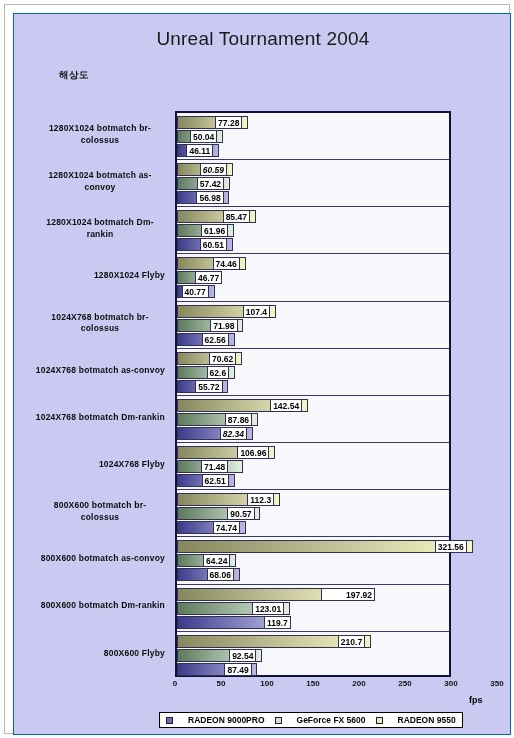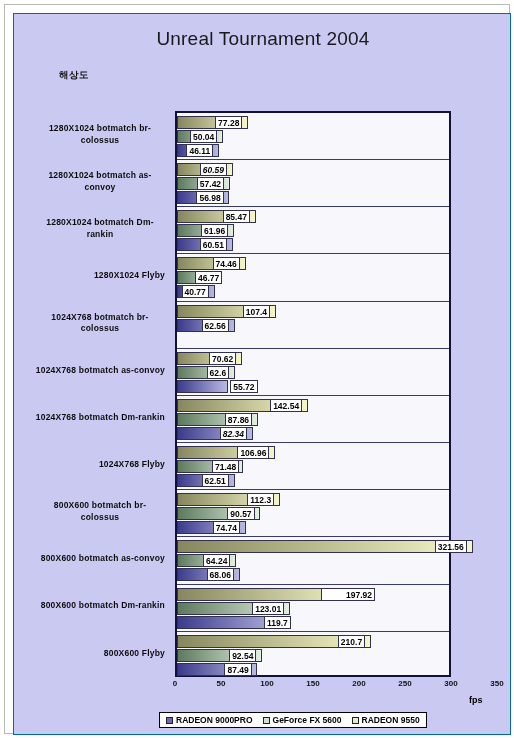--- a/index.html
+++ b/index.html
@@ -136,21 +136,21 @@
   #legend {
     position: absolute;
     left: 145px; top: 698px;
     border: 1px solid #000;
     background: #ffffff;
     padding: 2px 6px;
     display: flex;
     gap: 10px;
     align-items: center;
   }
-  .legend-item { display: flex; align-items: center; gap: 3px; }
+  .legend-item { display: flex; align-items: center; gap: 15px; }
   .swatch { width: 7px; height: 7px; border: 1px solid #222; display:inline-block; }
   .swatch.c0 { background: #6a6ab8; }
   .swatch.c1 { background: #cfe2cf; }
   .swatch.c2 { background: #e9e9c9; }
   .legend-label { font-size: 8.5px; font-weight: bold; color: #000; }
 </style>
 </head>
 <body>
 
 <div id="page">
@@ -255,36 +255,40 @@
               <div class="bar s2" style="width: 37.5084px;"></div>
               <div class="val" style="left: 4.5084px;">40.77</div>
             </div>
           </div>
           <div class="group">
             <div class="bar-row">
               <div class="bar s0" style="width: 98.808px;"></div>
               <div class="val" style="left: 65.808px;">107.4</div>
             </div>
             <div class="bar-row">
+              <div class="bar s1" style="width: 66.2216px;"></div>
+              <div class="val" style="left: 33.2216px;">71.98</div>
+            </div>
+            <div class="bar-row">
               <div class="bar s2" style="width: 57.5552px;"></div>
               <div class="val" style="left: 24.5552px;">62.56</div>
             </div>
           </div>
           <div class="group">
             <div class="bar-row">
               <div class="bar s0" style="width: 64.9704px;"></div>
               <div class="val" style="left: 31.9704px;">70.62</div>
             </div>
             <div class="bar-row">
               <div class="bar s1" style="width: 57.592px;"></div>
               <div class="val" style="left: 29.592px;">62.6</div>
             </div>
             <div class="bar-row">
               <div class="bar s2" style="width: 51.2624px;"></div>
-              <div class="val" style="left: 18.2624px; margin-left: 35px;">55.72</div>
+              <div class="val" style="left: 18.2624px;">55.72</div>
             </div>
           </div>
           <div class="group">
             <div class="bar-row">
               <div class="bar s0" style="width: 131.137px;"></div>
               <div class="val" style="left: 93.1368px;">142.54</div>
             </div>
             <div class="bar-row">
               <div class="bar s1" style="width: 80.8312px;"></div>
               <div class="val" style="left: 47.8312px;">87.86</div>
@@ -294,21 +298,21 @@
               <div class="val" style="left: 42.7528px; font-style: italic;">82.34</div>
             </div>
           </div>
           <div class="group">
             <div class="bar-row">
               <div class="bar s0" style="width: 98.4032px;"></div>
               <div class="val" style="left: 60.4032px;">106.96</div>
             </div>
             <div class="bar-row">
               <div class="bar s1" style="width: 65.7616px;"></div>
-              <div class="val" style="left: 35px;">71.48</div>
+              <div class="val" style="left: 24px;">71.48</div>
             </div>
             <div class="bar-row">
               <div class="bar s2" style="width: 57.5092px;"></div>
               <div class="val" style="left: 24.5092px;">62.51</div>
             </div>
           </div>
           <div class="group">
             <div class="bar-row">
               <div class="bar s0" style="width: 103.316px;"></div>
               <div class="val" style="left: 70.316px;">112.3</div>

